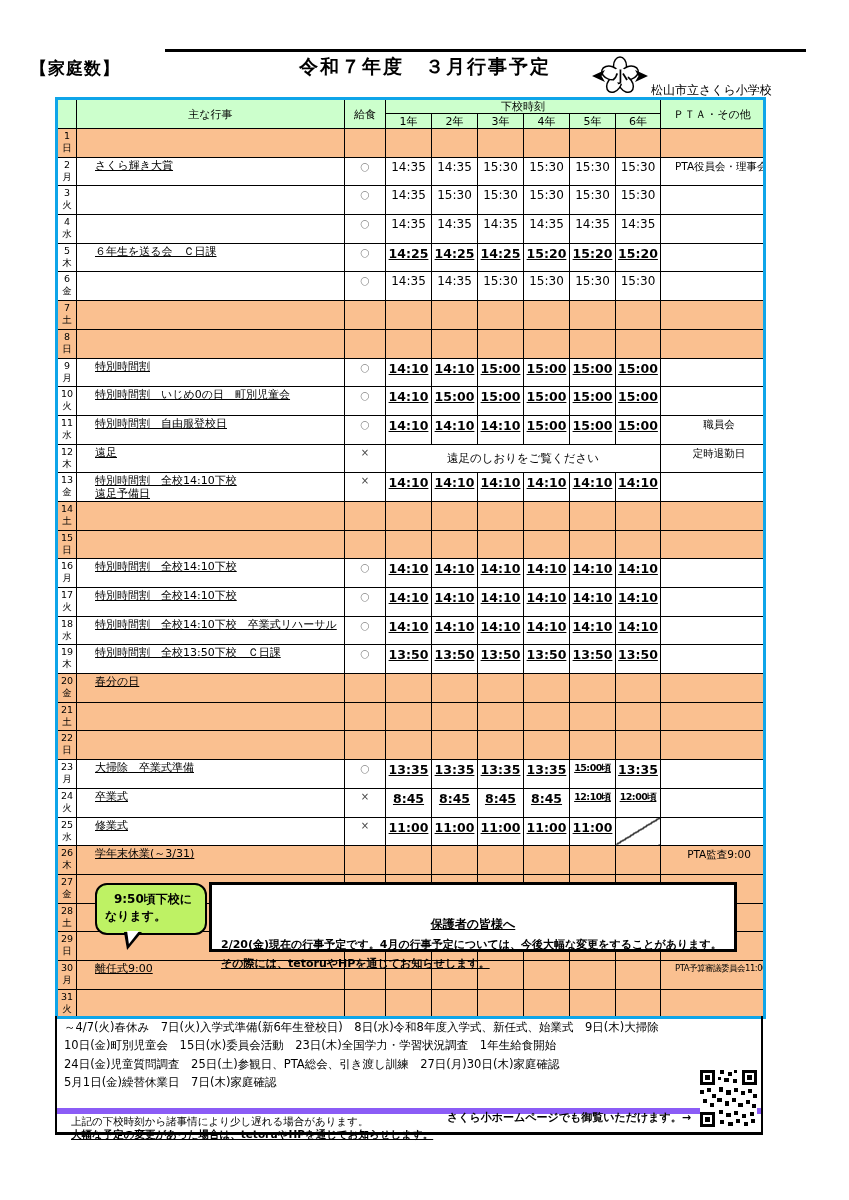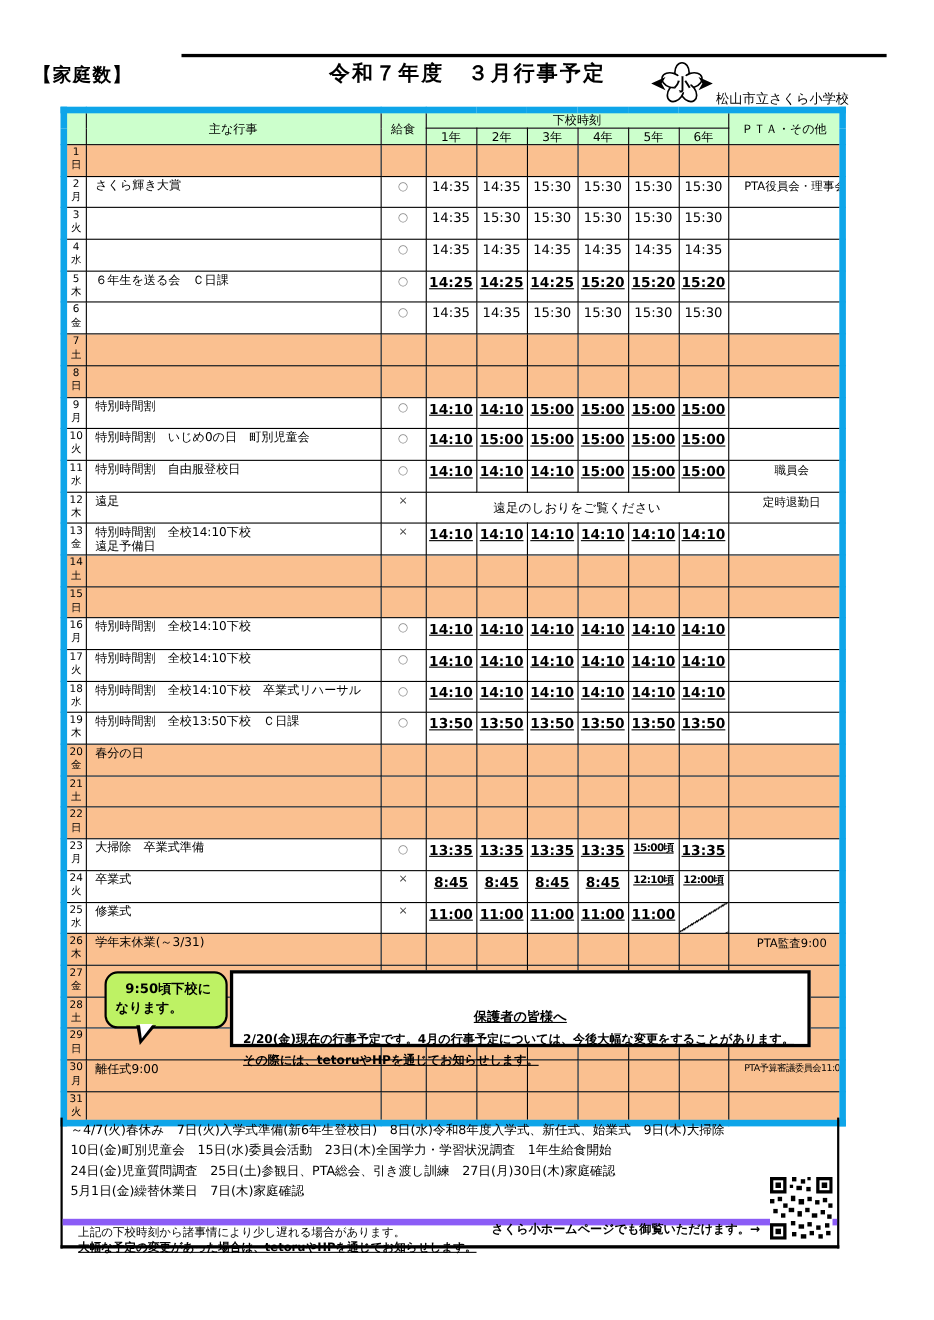--- a/index.html
+++ b/index.html
@@ -5,26 +5,26 @@
   * { margin:0; padding:0; box-sizing:border-box; }
   body { width:849px; height:1200px; background:#fff; font-family:"DejaVu Sans","Liberation Sans",sans-serif; color:#000; }
   .page { position:relative; width:849px; height:1200px; background:#fff; overflow:hidden; }
 
   .top-rule { position:absolute; left:165px; top:49px; width:641px; height:3px; background:#000; }
   .household { position:absolute; left:30px; top:57px; font-size:17px; font-weight:bold; letter-spacing:1px; }
   .doc-title { position:absolute; left:240px; top:54px; width:370px; text-align:center; font-size:19px; font-weight:bold; letter-spacing:2px; }
   .logo { position:absolute; left:591px; top:56px; }
   .school-name { position:absolute; left:651px; top:82px; font-size:12px; }
 
-  table.sched { position:absolute; left:55px; top:97px; width:708px; border-collapse:collapse; table-layout:fixed; border:6px solid #0ea5e9; }
+  table.sched { position:absolute; left:55px; top:97px; width:708px; border-collapse:collapse; table-layout:fixed; border:3px solid #0ea5e9; }
   table.sched th, table.sched td { border:1px solid #000; overflow:hidden; }
   table.sched thead th { background:#CCFFCC; font-size:11px; font-weight:normal; text-align:center; height:15px; line-height:13px; }
   tr.day { height:28.7px; }
   td.date-cell { text-align:center; font-size:9.5px; line-height:12px; vertical-align:top; padding-top:1px; }
-  td.event-cell { font-size:11px; line-height:13px; vertical-align:top; padding:1px 0 0 8px; white-space:nowrap; }
+  td.event-cell { font-size:11px; line-height:13px; vertical-align:top; padding:1px 0 0 18px; white-space:nowrap;text-decoration:underline; }
   td.lunch-cell { text-align:center; vertical-align:top; font-size:11px; color:#888; padding-top:2px; }
   td.lunch-cell.cross { color:#444; font-size:10px; }
   td.time-cell { text-align:center; vertical-align:top; font-size:12px; padding-top:2px; white-space:nowrap; }
   td.time-cell.em { font-weight:bold; text-decoration:underline; font-size:12.5px; }
   td.time-cell.small { font-size:9.5px; letter-spacing:-0.5px; }
   td.time-cell.diag { background:linear-gradient(to bottom right, transparent 48.5%, #000 48.5%, #000 51.5%, transparent 51.5%); }
   td.merged-cell { text-align:center; vertical-align:middle; font-size:11.5px; }
   td.pta-cell { text-align:center; vertical-align:top; font-size:10.5px; padding-top:2px; white-space:nowrap;padding-left:14px; }
   td.pta-cell.small { font-size:8.5px; letter-spacing:-0.5px; }
   tr.holiday td { background:#FAC090; }

